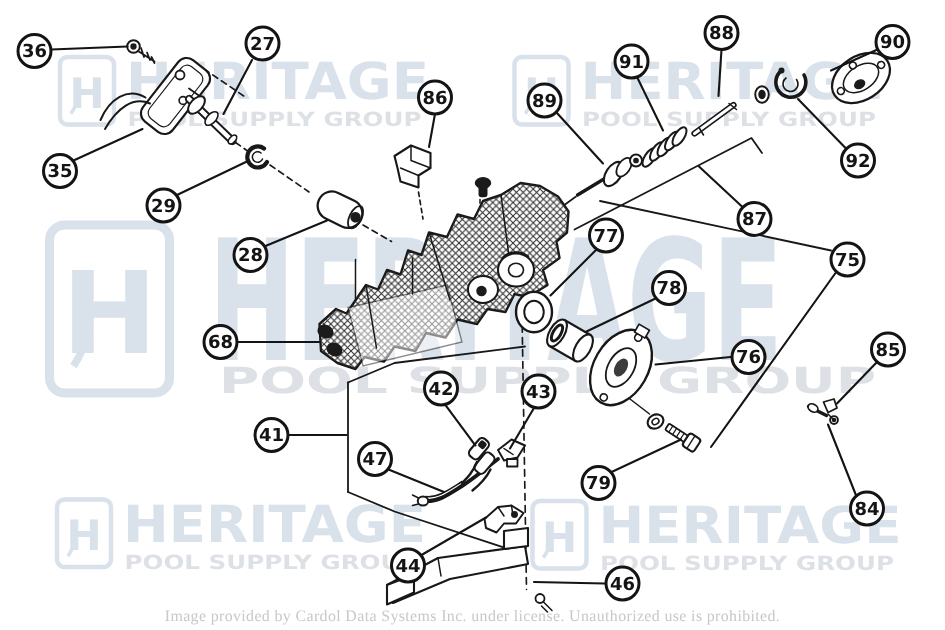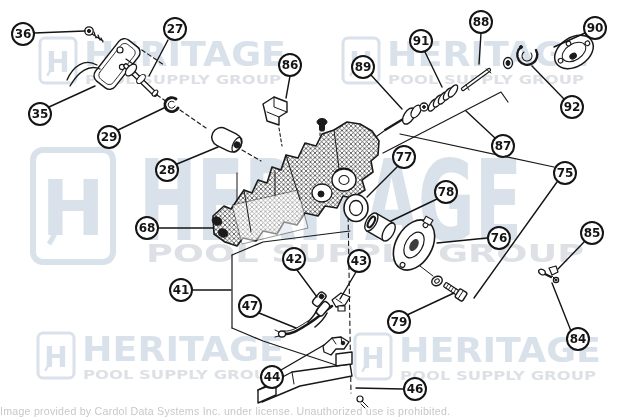--- a/index.html
+++ b/index.html
@@ -1,20 +1,20 @@
 <!DOCTYPE html>
 <html><head>
 <meta charset="utf-8">
 <style>
   html,body{margin:0;padding:0;background:#ffffff;}
   .stage{position:relative;width:630px;height:420px;background:#ffffff;overflow:hidden;
          font-family:"Liberation Sans",sans-serif;}
   .stage svg{position:absolute;left:0;top:0;}
-  .caption{position:absolute;left:0;right:0;bottom:3px;text-align:left;
-           font-size:10.6px;letter-spacing:.25px;font-family:Liberation Sans, sans-serif;}
+  .caption{position:absolute;left:0;right:0;bottom:3px;text-align:center;
+           font-size:10.6px;letter-spacing:.25px;font-family:Liberation Serif, serif;}
   .art{stroke:#181818;fill:none;stroke-linecap:round;stroke-linejoin:round;}
   .artf{stroke:#181818;fill:#ffffff;stroke-linejoin:round;}
   .dark{fill:#1b1b1b;stroke:#1b1b1b;}
 </style>
 </head>
 <body>
 
 <div class="stage">
 <svg id="diagram-svg" width="630" height="420" viewBox="0 0 630 420">
   <defs>

